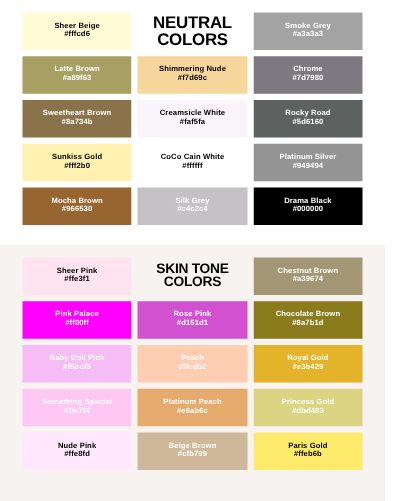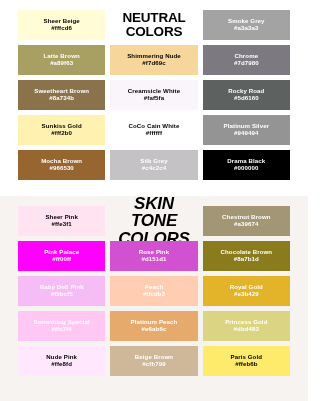--- a/index.html
+++ b/index.html
@@ -73,21 +73,21 @@
   }
   .title-cell .t {
     font-size: 13.5px;
     font-weight: bold;
     color: #000000;
     line-height: 1.04;
     letter-spacing: -0.2px;
   }
   #neutral-title { grid-column: 2; grid-row: 1; }
   #skintone-title { grid-column: 2; grid-row: 1; }
-  #skintone-title .t { font-size: 17px; font-style: italic; }
+  #skintone-title .t { font-size: 11px; }
 </style>
 </head>
 <body>
 
 <div class="sheet">
 
   <div class="section" id="neutral-section" style="background: rgb(255, 255, 255);">
     <div class="grid" id="neutral-grid">
       <div class="title-cell" id="neutral-title">
         <div class="t">

